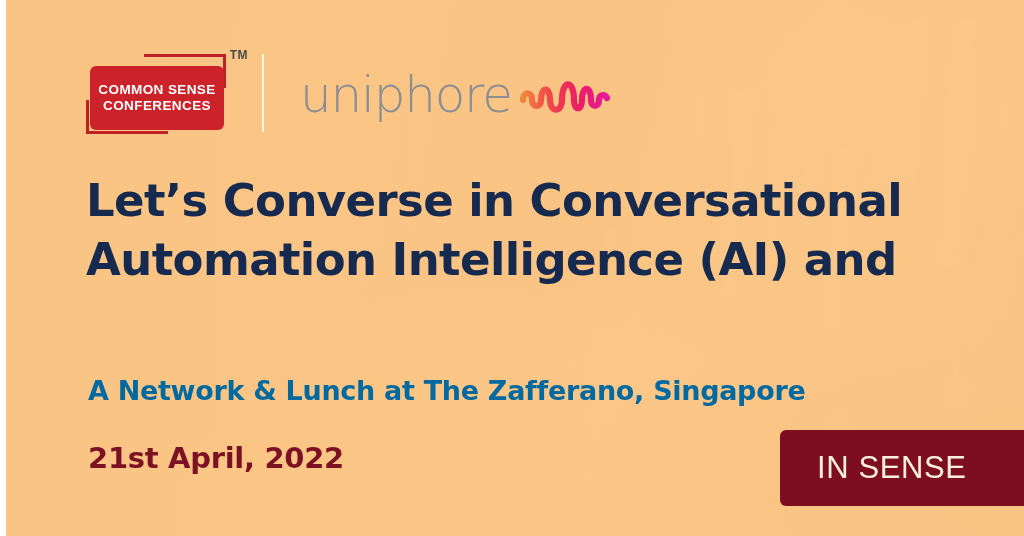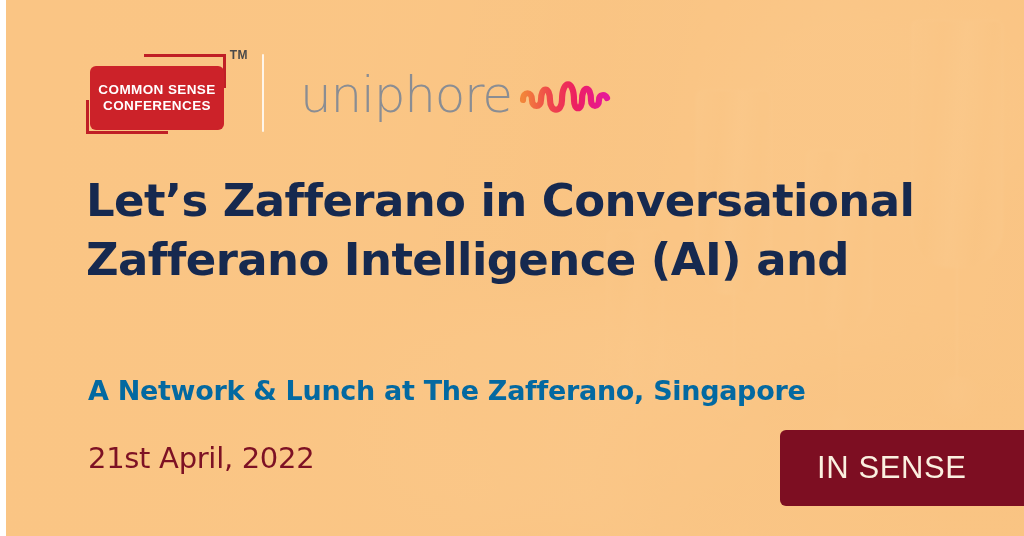--- a/index.html
+++ b/index.html
@@ -197,21 +197,21 @@
     letter-spacing:-0.3px;
     white-space:nowrap;
   }
 
   
   .date{
     position:absolute; left:82px; top:441px;
     color:#7d1124;
     font-family:"DejaVu Sans", sans-serif;
     font-size:29px;
-    font-weight:normal;
+    font-weight:bold;
     letter-spacing:-0.3px;
     white-space:nowrap;
   }
 
   
   .badge{
     position:absolute; left:774px; top:430px;
     width:262px; height:76px;
     background:#7d0e22;
     border-radius:6px 0 0 6px;
@@ -301,22 +301,22 @@
                    C42 6,  54 6,  54 27
                    C54 38, 62 38, 62 27
                    C62 12, 71 12, 71 27
                    C71 35, 79 35, 79 27
                    C79 21, 85 21, 87 25" fill="none" stroke="url(#wave-grad)" stroke-width="6.2" stroke-linecap="round"></path>
         </svg>
       </div>
     </div>
 
     <h1 class="headline">
-      <span class="hl-line">Let’s Zafferano in Conversational</span>
-      <span class="hl-line">Zafferano Intelligence (AI) and</span>
+      <span class="hl-line">Let’s Converse in Conversational</span>
+      <span class="hl-line">Automation Intelligence (AI) and</span>
     </h1>
 
     <div class="subtitle">A Network &amp; Lunch at The Zafferano, Singapore</div>
 
     <div class="date">21st April, 2022</div>
 
     <div class="badge">
       <span class="badge-text">IN SENSE</span>
     </div>
 

